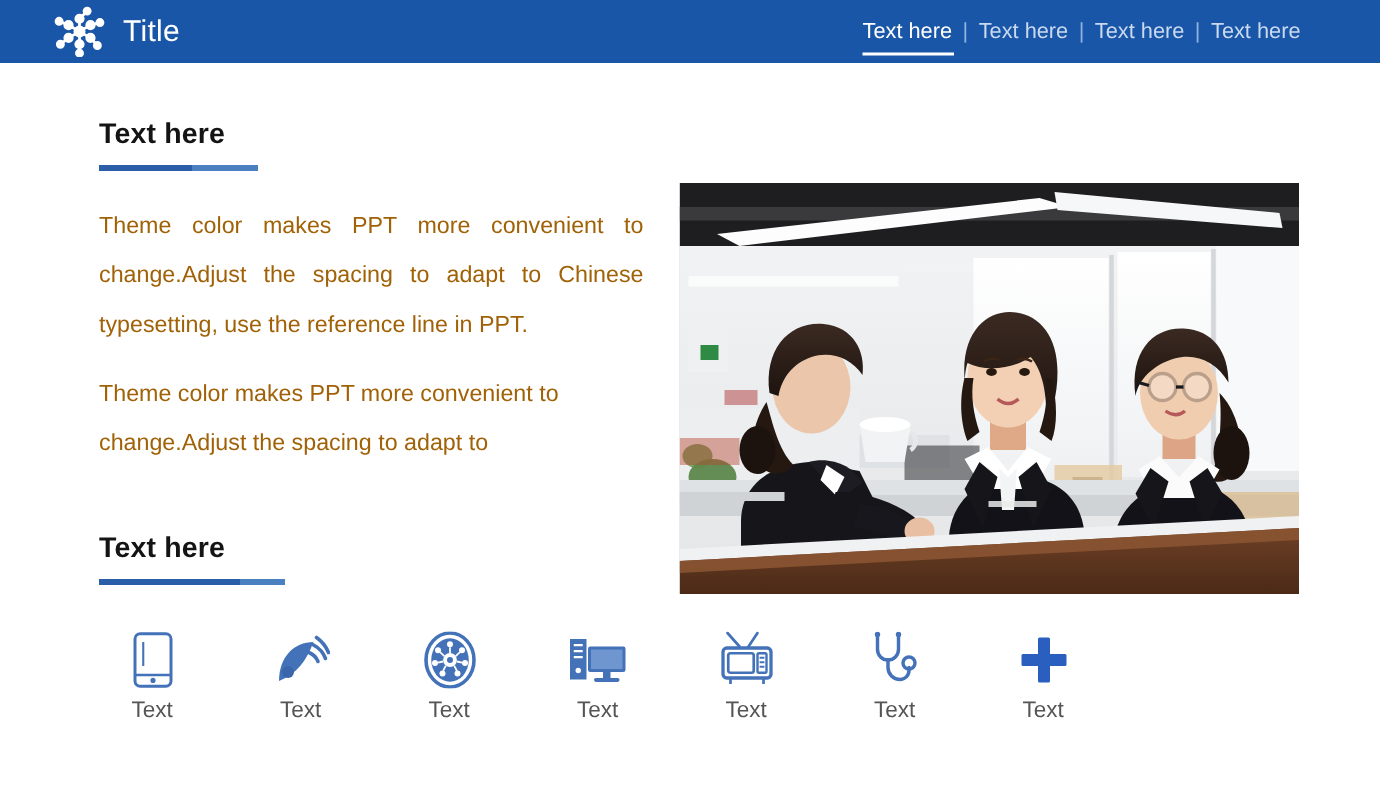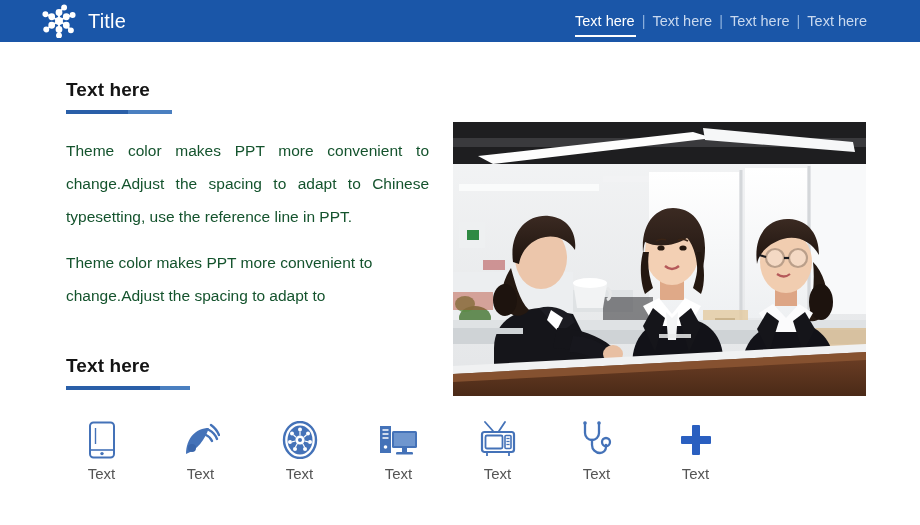--- a/index.html
+++ b/index.html
@@ -8,21 +8,21 @@
     background:#ffffff;
     font-family:"Liberation Sans", sans-serif;
     overflow:hidden;
   }
   .slide { position:relative; width:920px; height:525px; background:#fff; }
 
   
   .topbar {
     position:absolute; left:0; top:0; width:920px; height:42px;
     background:#1a56a8;
-    display:flex; align-items:center;padding-left:6px;
+    display:flex; align-items:center;
   }
   .brand { display:flex; align-items:center; margin-left:36px; }
   .brand-logo { width:34px; height:34px; display:block; }
   .brand-title {
     color:#ffffff; font-size:20px; font-weight:400;
     margin-left:12px; letter-spacing:.2px; line-height:1;
   }
   .nav {
     position:absolute; right:46px; top:0; height:42px;
     display:flex; align-items:center;
@@ -49,21 +49,21 @@
   .rule .seg-a { background:#2a5fa8; }
   .rule .seg-b { background:#4a7fc0; }
   .rule.r1 { width:106px; }
   .rule.r1 .seg-a { width:62px; }
   .rule.r1 .seg-b { flex:1; }
   .rule.r2 { width:124px; }
   .rule.r2 .seg-a { width:94px; }
   .rule.r2 .seg-b { flex:1; }
 
   .para {
-    font-size:15.5px; color:#14532d; line-height:2.15;
+    font-size:15.5px; color:#a16207; line-height:2.15;
     text-align:justify; text-justify:inter-word;
   }
   .para.p1 { margin-top:20px; }
   .para.p2 { margin-top:12px; text-align:left; }
 
   .sec2 { margin-top:42px; }
 
   
   .photo {
     position:absolute; left:453px; top:122px;

